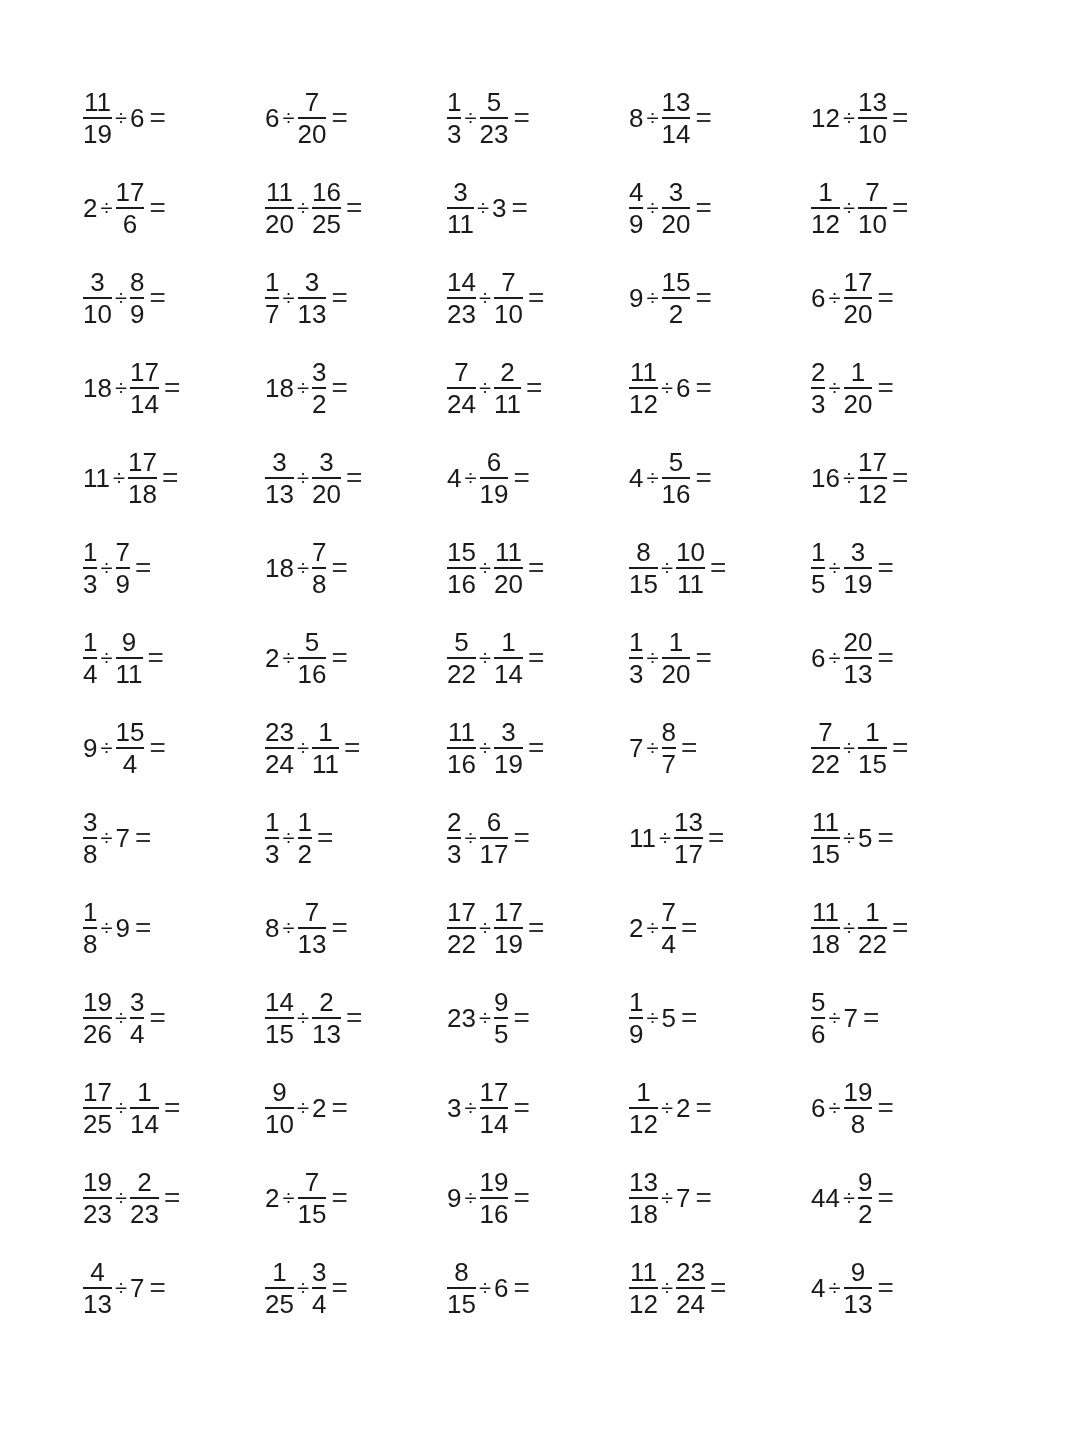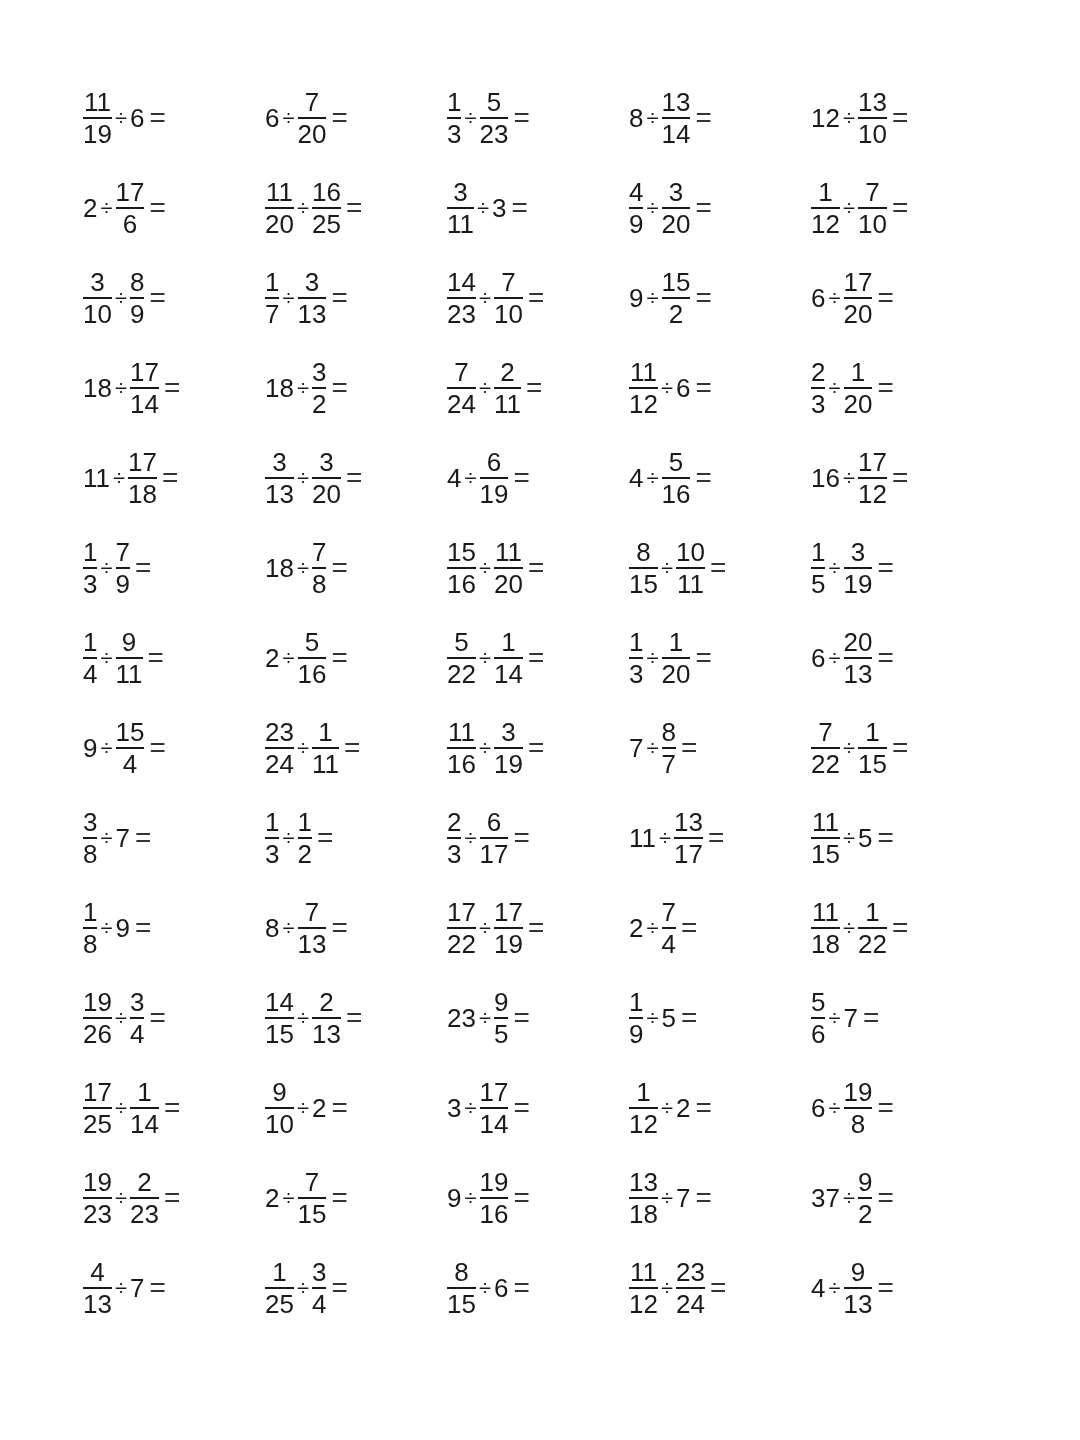--- a/index.html
+++ b/index.html
@@ -850,21 +850,21 @@
         <span class="frac">
           <span class="num">13</span>
           <span class="bar"></span>
           <span class="den">18</span>
         </span>
         <span class="op">÷</span>
         <span class="whole">7</span>
         <span class="eq">=</span>
       </div>
       <div class="problem">
-        <span class="whole">37</span>
+        <span class="whole">44</span>
         <span class="op">÷</span>
         <span class="frac">
           <span class="num">9</span>
           <span class="bar"></span>
           <span class="den">2</span>
         </span>
         <span class="eq">=</span>
       </div>
     </div>
     <div class="ws-row">

